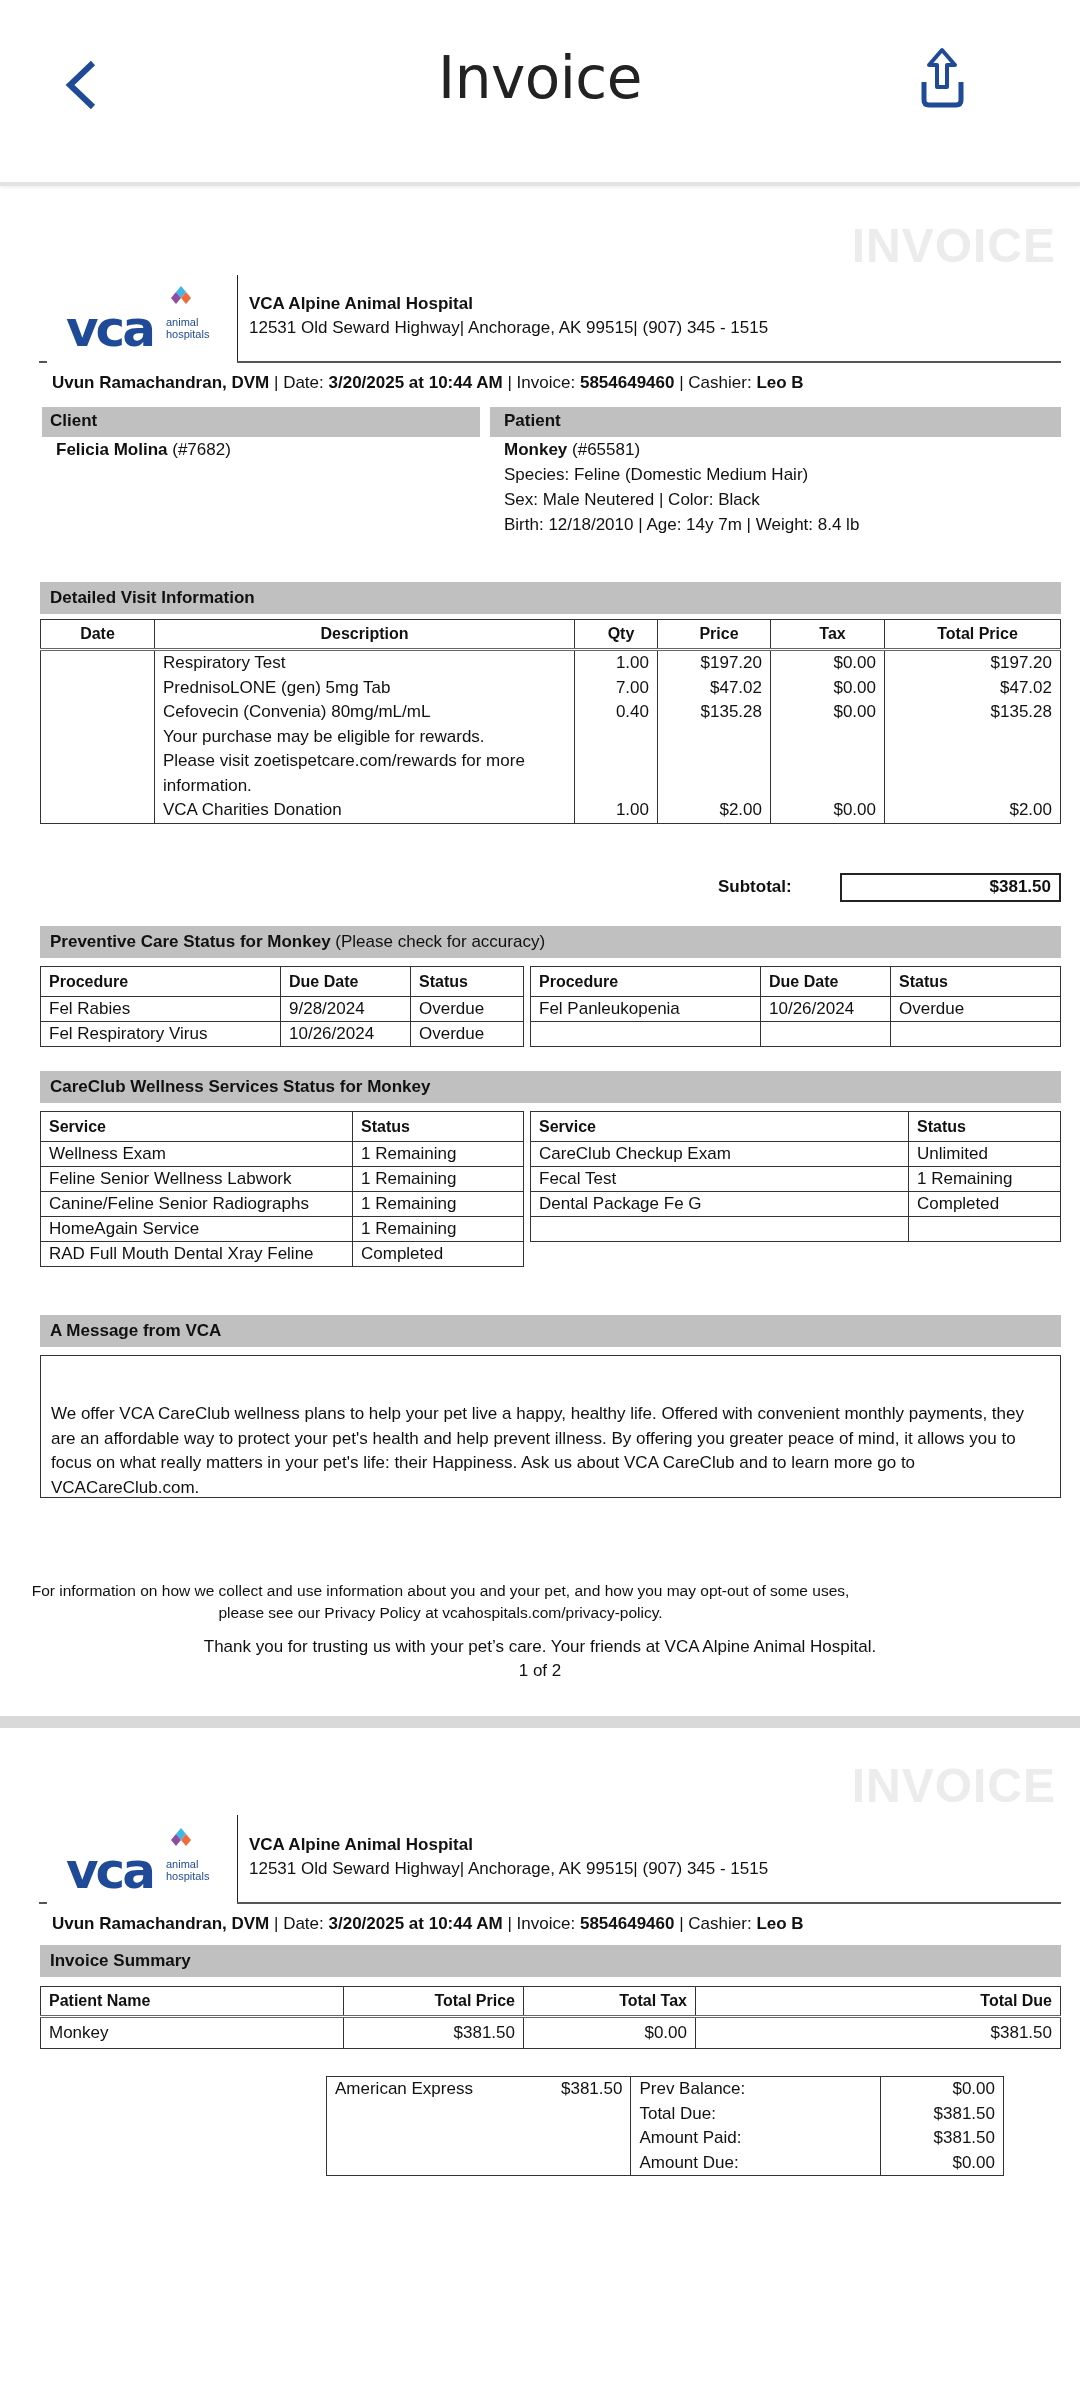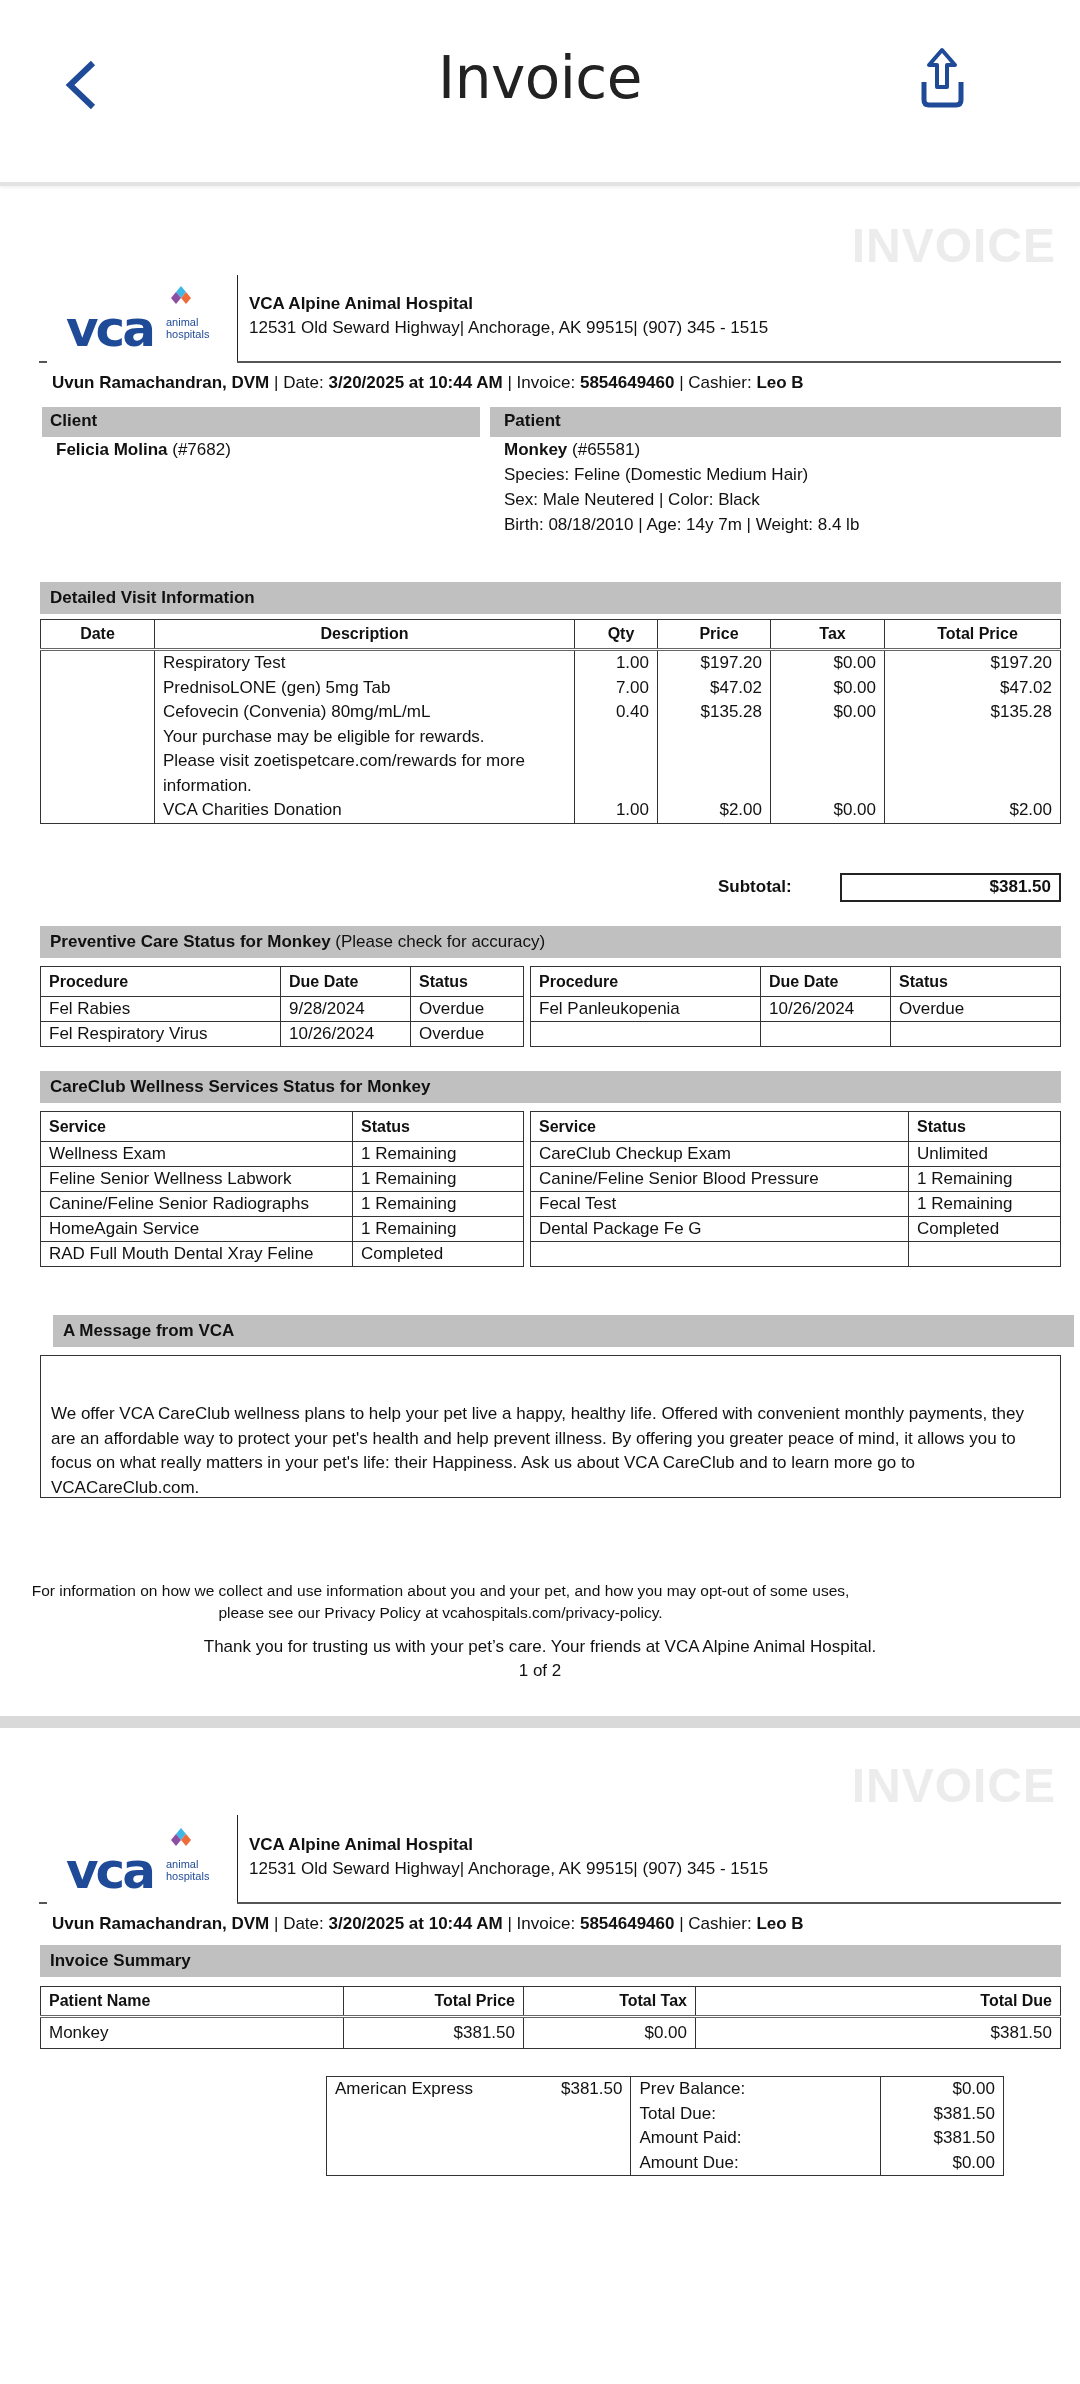--- a/index.html
+++ b/index.html
@@ -109,21 +109,21 @@
   <div class="section-bar" style="top:217px; left:42px; width:438px; height:30px; padding:4px 8px;">Client</div>
   <div class="section-bar" style="top:217px; left:490px; width:571px; height:30px; padding:4px 14px;">Patient</div>
   <div class="client-col" style="left:56px; top:247px;">
     <b>Felicia Molina</b>
     <span>(#7682)</span>
   </div>
   <div class="patient-col" style="left:504px; top:247px;">
     <div><b>Monkey</b> <span>(#65581)</span></div>
     <div>Species: Feline (Domestic Medium Hair)</div>
     <div>Sex: Male Neutered | Color: Black</div>
-    <div>Birth: 08/18/2010 | Age: 14y 7m | Weight: 8.4 lb</div>
+    <div>Birth: 12/18/2010 | Age: 14y 7m | Weight: 8.4 lb</div>
   </div>
 
   <div class="section-bar" style="top:392px; height:32px;">Detailed Visit Information</div>
   <table class="visit-table" style="left:40px; top:429px; width:1021px;">
     <tbody>
         <tr class="hdr">
       <th style="width:114px;">Date</th>
       <th style="width:420px;">Description</th>
       <th class="r" style="width:83px;">Qty</th>
       <th class="r" style="width:113px;">Price</th>
@@ -277,39 +277,35 @@
       <th style="width:378px;">Service</th>
       <th>Status</th>
     </tr>
     </tbody>
       <tbody id="cc-right">
         <tr>
           <td>CareClub Checkup Exam</td>
           <td>Unlimited</td>
         </tr>
         <tr>
-          <td>Canine/Feline Senior Blood Pressure</td>
-          <td>1 Remaining</td>
-        </tr>
-        <tr>
           <td>Fecal Test</td>
           <td>1 Remaining</td>
         </tr>
         <tr>
           <td>Dental Package Fe G</td>
           <td>Completed</td>
         </tr>
         <tr>
           <td></td>
           <td></td>
         </tr>
       </tbody>
   </table>
 
-  <div class="section-bar" style="top:1125px;margin-left:13px;">A Message from VCA</div>
+  <div class="section-bar" style="top:1125px;">A Message from VCA</div>
   <div class="msg-box" style="top:1165px; height:143px;">We offer VCA CareClub wellness plans to help your pet live a happy, healthy life. Offered with convenient monthly payments, they are an affordable way to protect your pet's health and help prevent illness. By offering you greater peace of mind, it allows you to focus on what really matters in your pet's life: their Happiness.  Ask us about VCA CareClub and to learn more go to VCACareClub.com.</div>
 
   <div class="footer-note" style="top:1390px;">
     <div>For information on how we collect and use information about you and your pet, and how you may opt-out of some uses,</div>
     <div>please see our Privacy Policy at vcahospitals.com/privacy-policy.</div>
   </div>
   <div class="thanks" style="top:1445px;">
     <div>Thank you for trusting us with your pet’s care.  Your friends at VCA Alpine Animal Hospital.</div>
     <div>1 of 2</div>
   </div>

